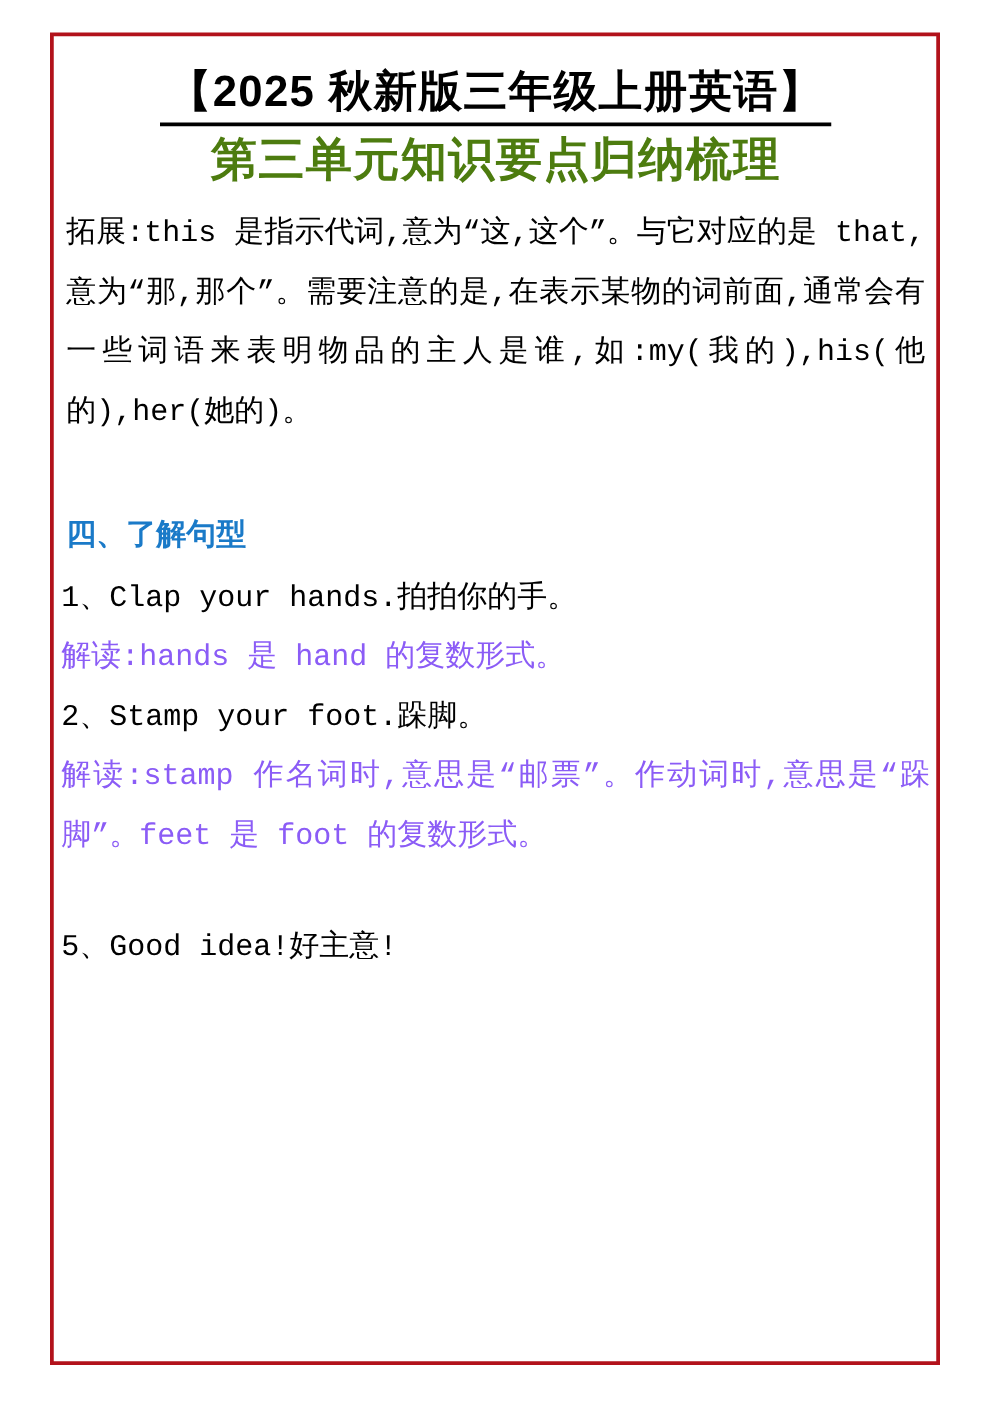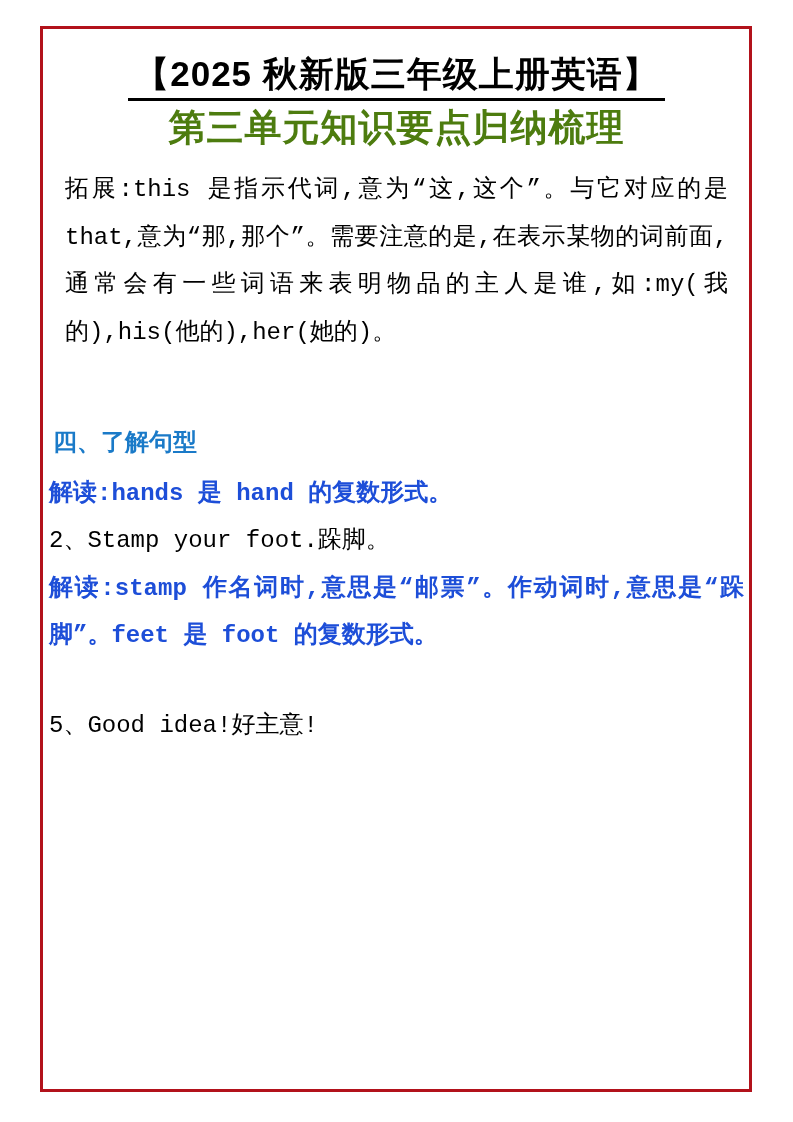--- a/index.html
+++ b/index.html
@@ -50,37 +50,37 @@
     line-height: 44px;
     color: #4d7c0f;
     letter-spacing: 1px;
   }
   .textflow {
     margin-top: 14px;
     font-size: 24px;
     line-height: 47.5px;
   }
   .para {
-    margin: 16px;
+    margin: 4px;
     text-align: justify;
   }
   .line {
     margin: 0;
   }
   .section-heading {
     margin: 4px;
     font-size: 24px;
     line-height: 47.5px;
     font-weight: 700;
     color: #1a7ac8;
     font-family: "Liberation Sans", "DejaVu Sans", sans-serif;
   }
   .note {
-    color: #1d4ed8;
-    font-weight: 700;
+    color: #8b5cf6;
+    font-weight: 400;
     text-align: justify;
   }
   .gap {
     height: 42px;
   }
 </style>
 </head>
 <body>
 
 <div class="sheet">
@@ -90,20 +90,21 @@
   <h2 class="subtitle">第三单元知识要点归纳梳理</h2>
 
   <div class="textflow">
 
     <p class="para">拓展:this 是指示代词,意为“这,这个”。与它对应的是 that,意为“那,那个”。需要注意的是,在表示某物的词前面,通常会有一些词语来表明物品的主人是谁,如:my(我的),his(他的),her(她的)。</p>
 
     <div class="gap"></div>
 
     <h3 class="section-heading">四、了解句型</h3>
 
+    <p class="para line">1、Clap your hands.拍拍你的手。</p>
 
     <p class="para line note">解读:hands 是 hand 的复数形式。</p>
 
     <p class="para line">2、Stamp your foot.跺脚。</p>
 
     <p class="para line note">解读:stamp 作名词时,意思是“邮票”。作动词时,意思是“跺脚”。feet 是 foot 的复数形式。</p>
 
     <div class="gap"></div>
 
     <p class="para line">5、Good idea!好主意!</p>

